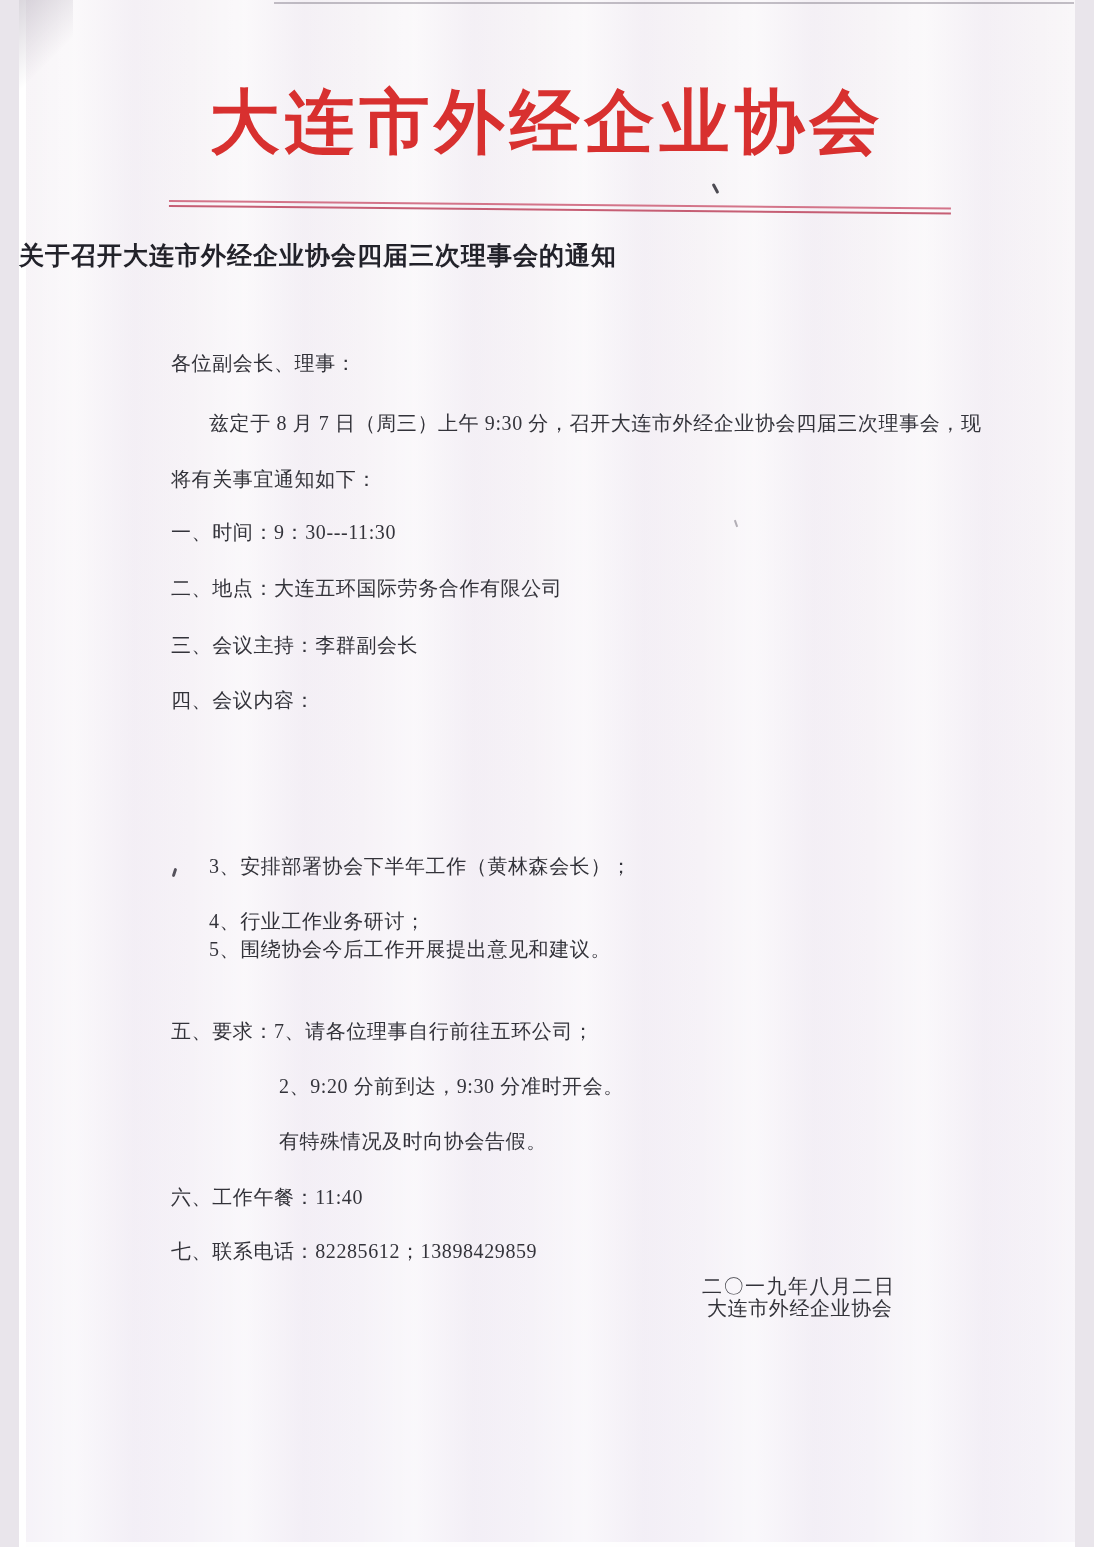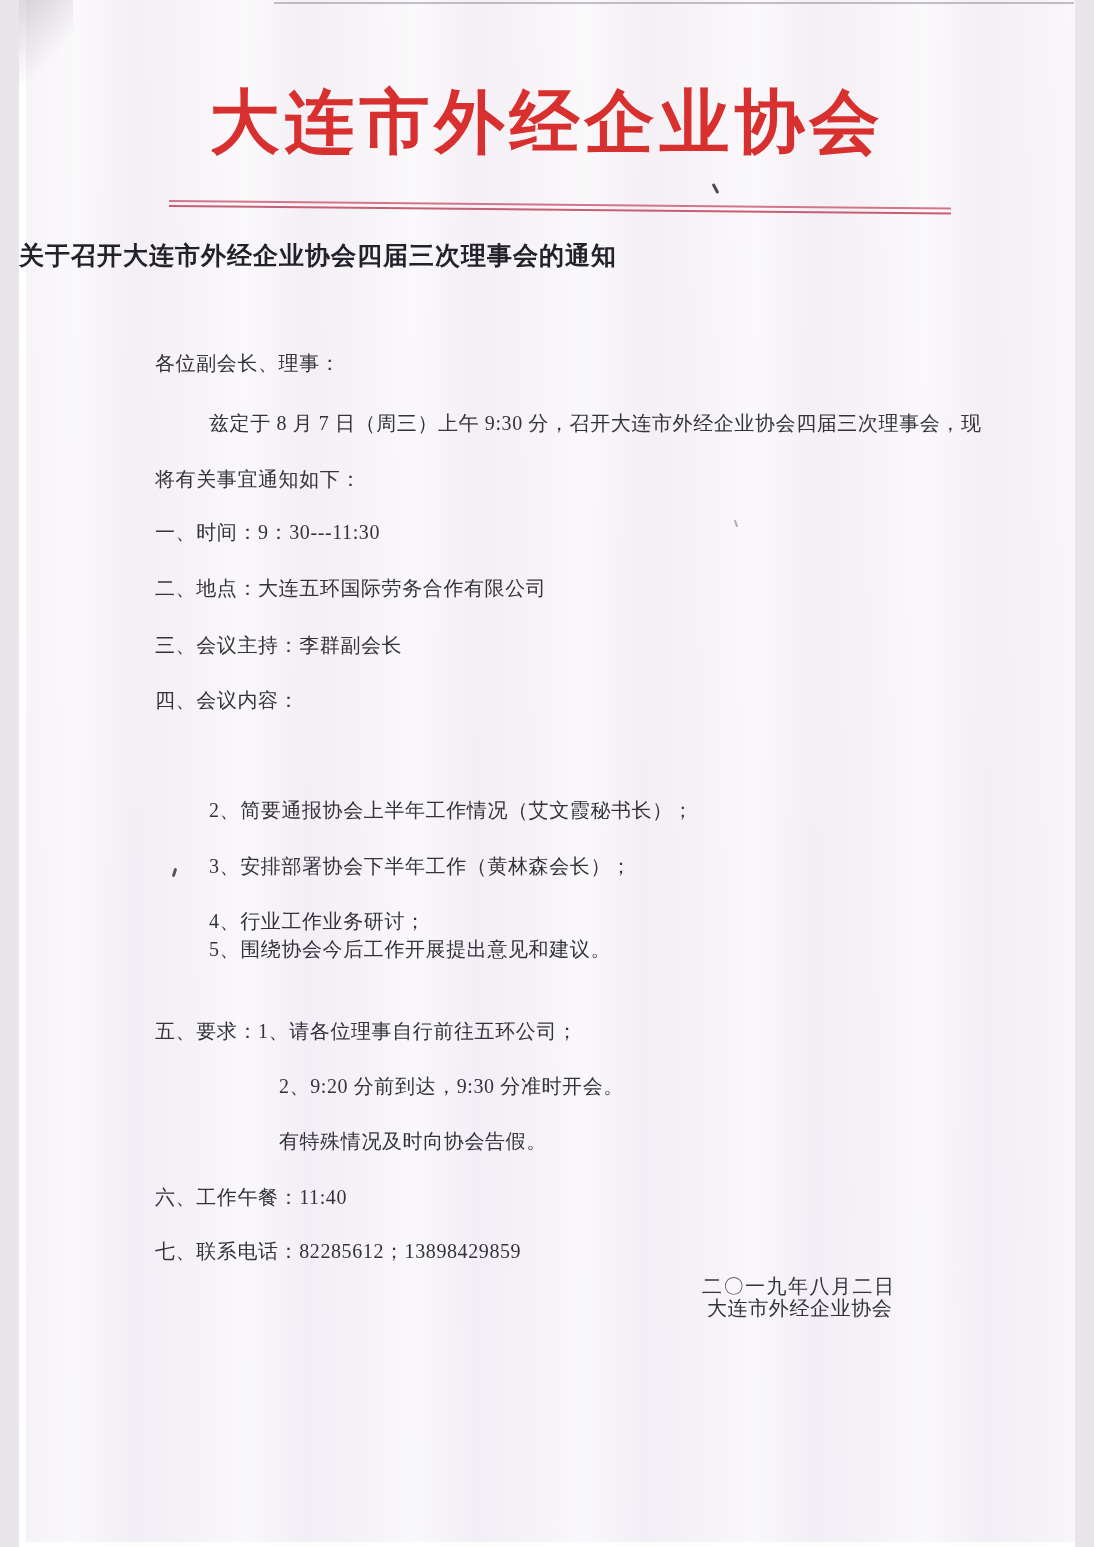--- a/index.html
+++ b/index.html
@@ -34,21 +34,21 @@
     border-bottom:2px solid var(--rule-red-dark,#c14e66);
     transform:rotate(0.55deg);transform-origin:0 0;
     opacity:.9;
   }
   .notice-title{
     position:absolute;top:239px;left:0;width:100%;
     font-size:25px;font-weight:bold;letter-spacing:1px;
     color:#22222a;white-space:nowrap;
   }
   .line{
-    position:absolute;left:136px;
+    position:absolute;left:152px;
     font-size:20px;line-height:1.15;letter-spacing:0.6px;
     white-space:nowrap;color:#33333a;
   }
   .indent-1{left:190px;}   
   .indent-2{left:260px;}   
   .sig{left:688px;}
   .date{left:683px;letter-spacing:1.5px;}
   
   .artifact{position:absolute;pointer-events:none;}
   .edge-left{left:0;top:0;width:7px;height:100%;background:#ffffff;}
@@ -85,26 +85,25 @@
   <div class="line" style="top:352px">各位副会长、理事：</div>
 
   <div class="line indent-1" style="top:412px">兹定于 8 月 7 日（周三）上午 9:30 分，召开大连市外经企业协会四届三次理事会，现</div>
   <div class="line" style="top:468px">将有关事宜通知如下：</div>
 
   <div class="line" style="top:521px">一、时间：9：30---11:30</div>
   <div class="line" style="top:577px">二、地点：大连五环国际劳务合作有限公司</div>
   <div class="line" style="top:634px">三、会议主持：李群副会长</div>
   <div class="line" style="top:689px">四、会议内容：</div>
 
-  <div class="line indent-1" style="top:799px">2、简要通报协会上半年工作情况（艾文霞秘书长）；</div>
   <div class="line indent-1" style="top:855px">3、安排部署协会下半年工作（黄林森会长）；</div>
   <div class="line indent-1" style="top:910px">4、行业工作业务研讨；</div>
   <div class="line indent-1" style="top:938px">5、围绕协会今后工作开展提出意见和建议。</div>
 
-  <div class="line" style="top:1020px">五、要求：1、请各位理事自行前往五环公司；</div>
+  <div class="line" style="top:1020px">五、要求：7、请各位理事自行前往五环公司；</div>
   <div class="line indent-2" style="top:1075px">2、9:20 分前到达，9:30 分准时开会。</div>
   <div class="line indent-2" style="top:1130px">有特殊情况及时向协会告假。</div>
 
   <div class="line" style="top:1186px">六、工作午餐：11:40</div>
   <div class="line" style="top:1240px">七、联系电话：82285612；13898429859</div>
 
   <div class="line sig" style="top:1297px">大连市外经企业协会</div>
   <div class="line date" style="top:1275px">二〇一九年八月二日</div>
 
 </div>

